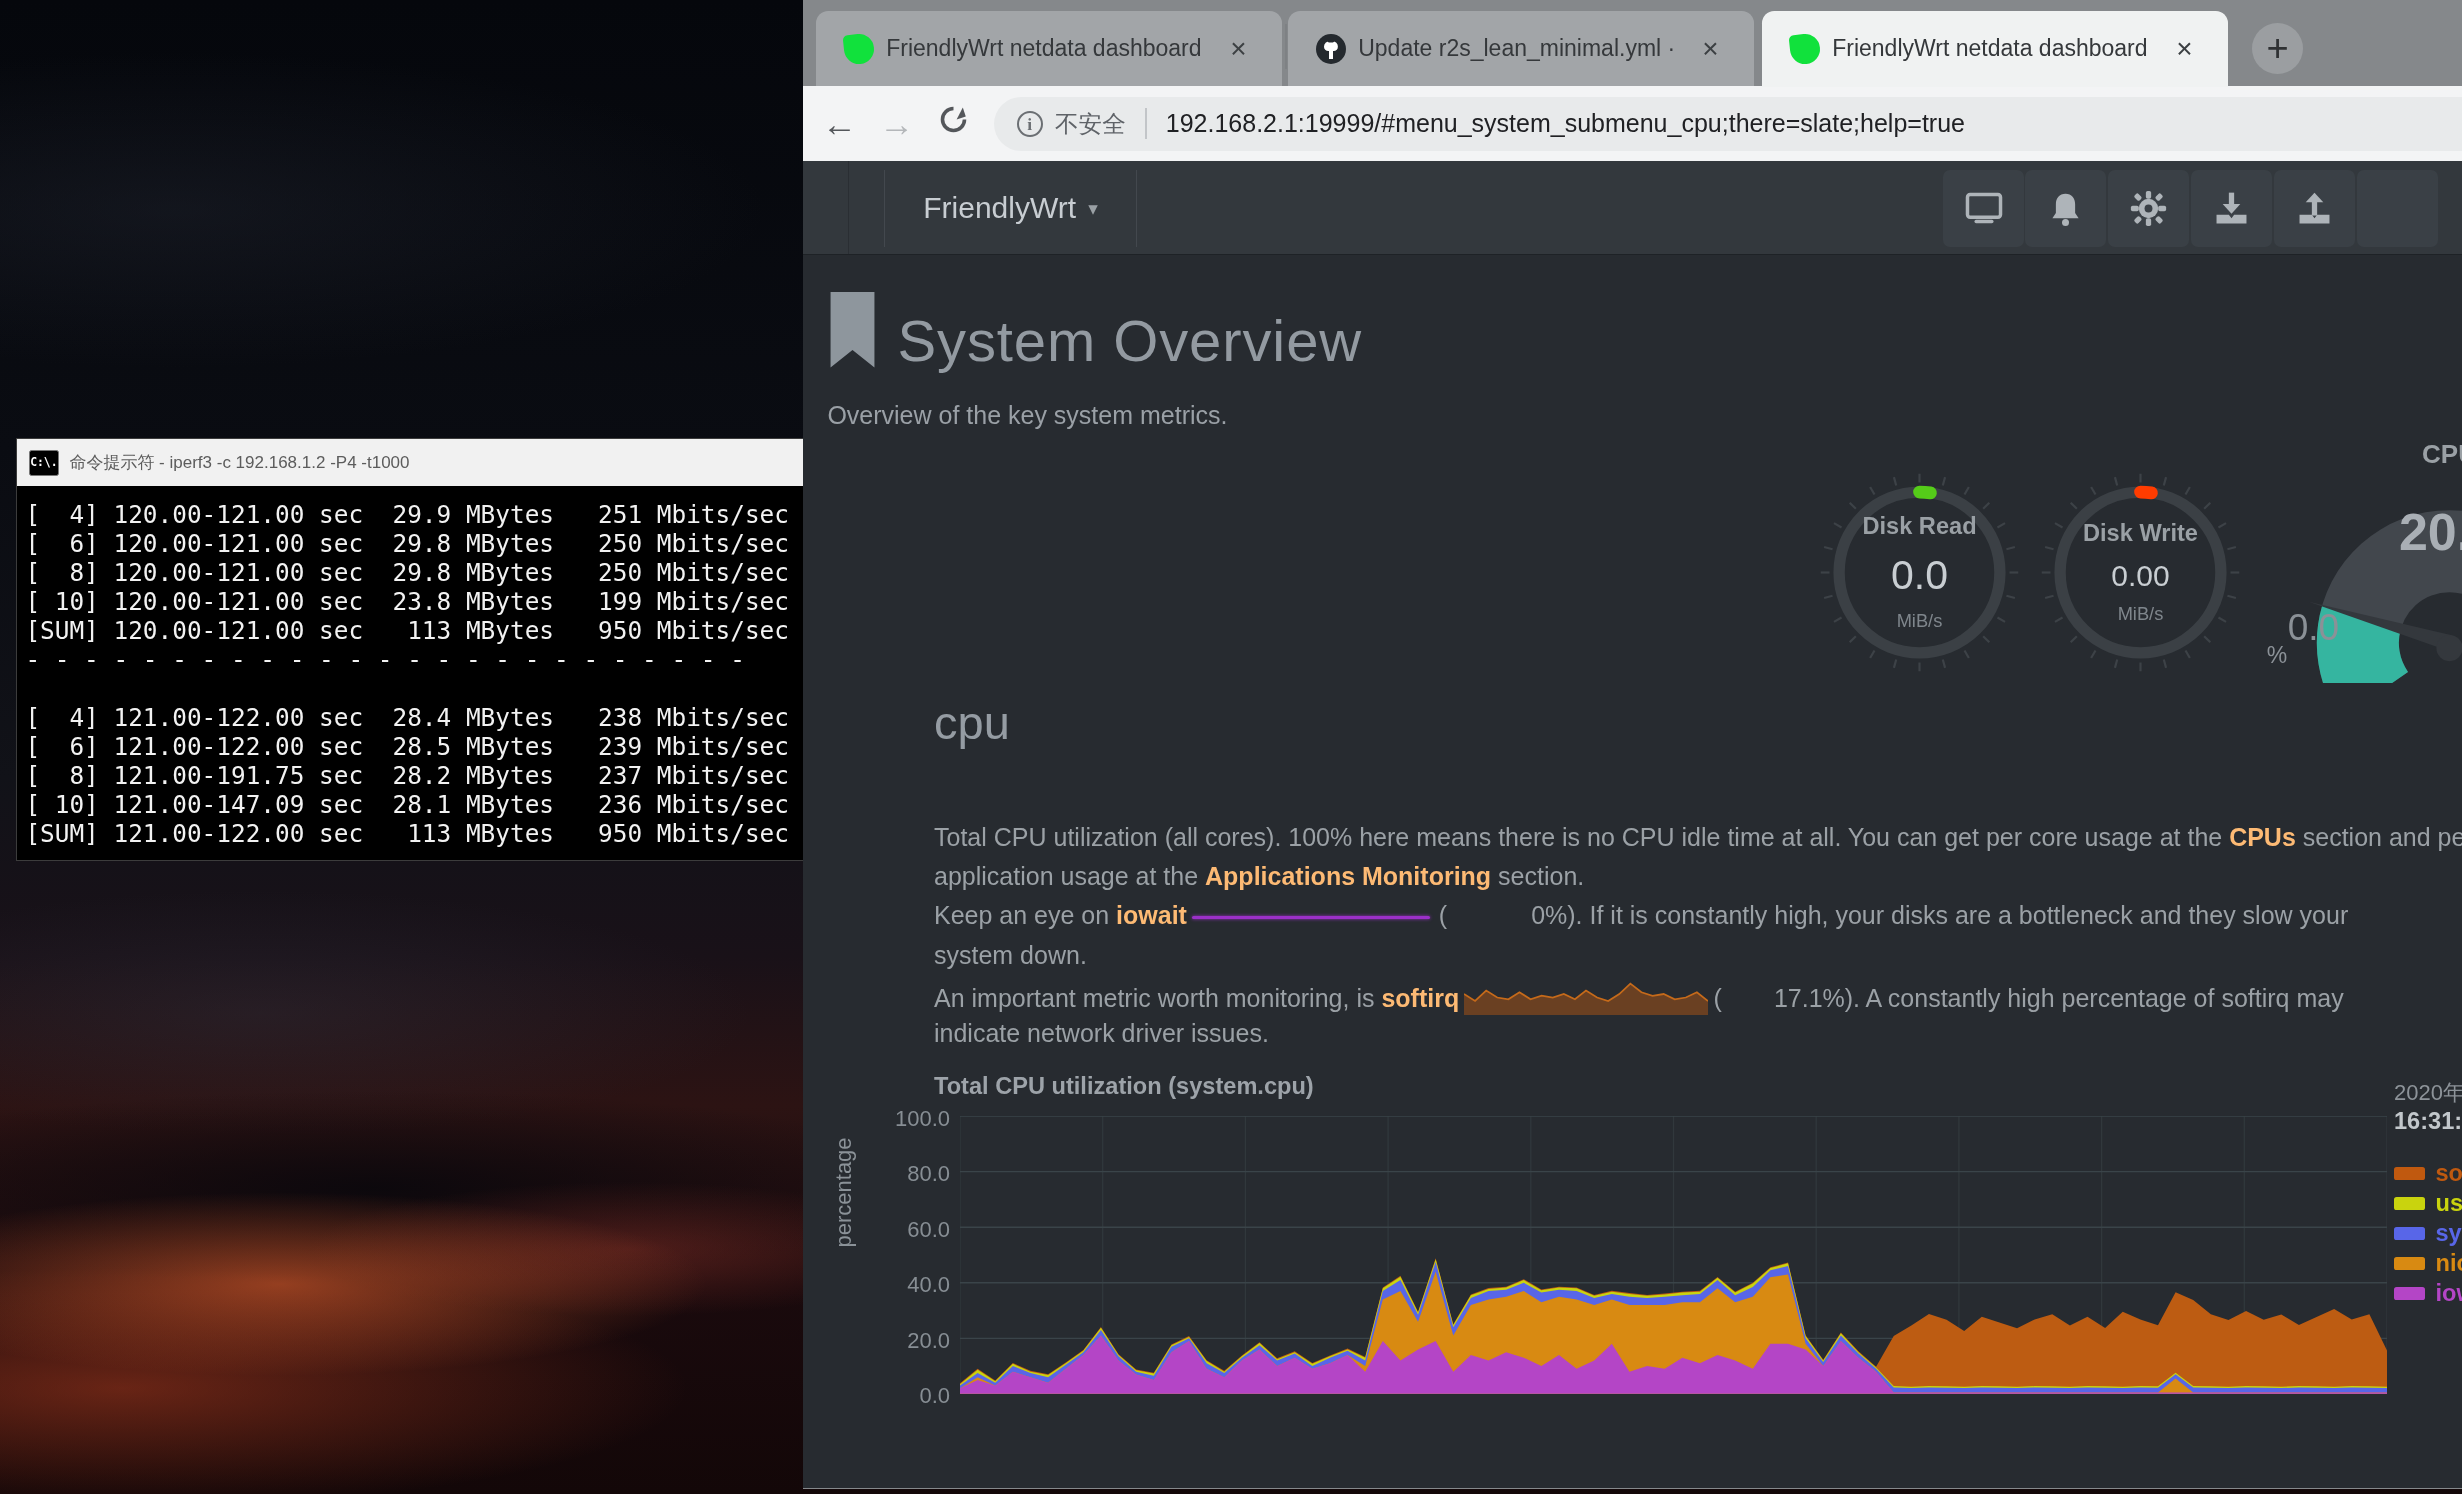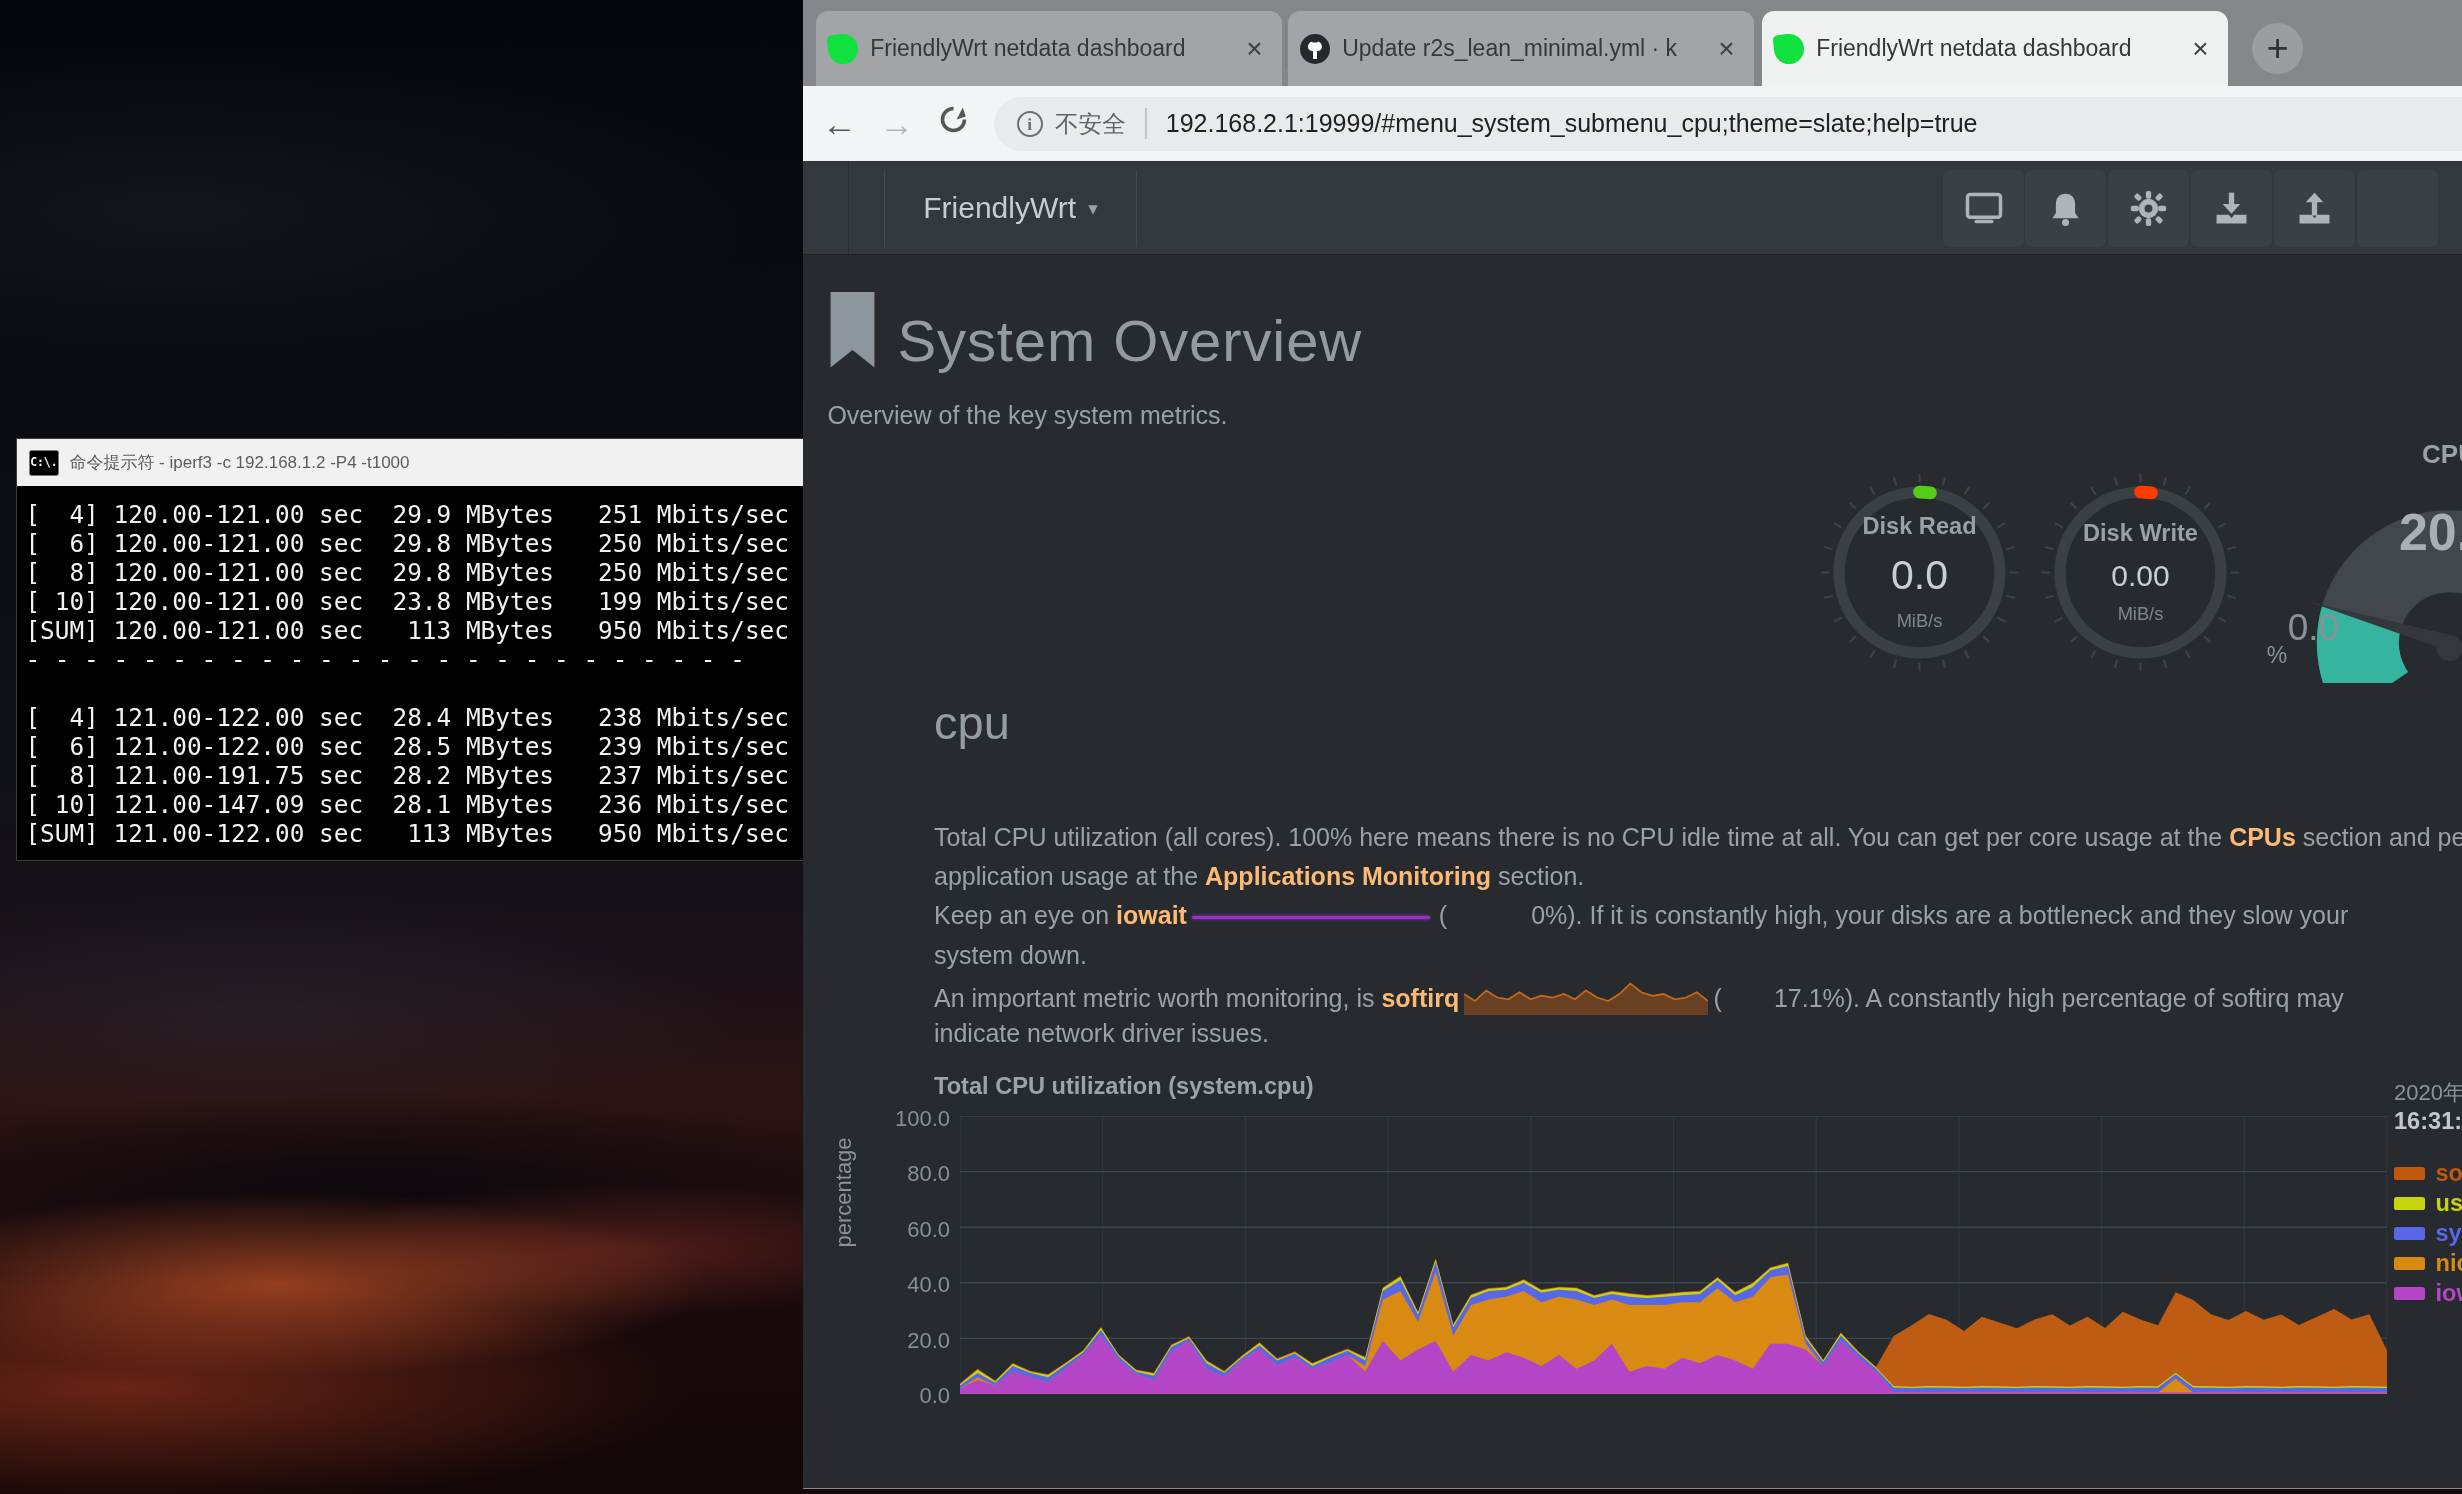--- a/index.html
+++ b/index.html
@@ -18,21 +18,21 @@
   .term-titlebar{height:47px;background:#f1f1f1;display:flex;align-items:center;padding-left:12.2px;gap:10.5px}
   .term-icon{width:30px;height:26px;background:#000;border:0.9px solid #777;border-radius:2.6px;color:#fff;
     font:600 11.4px/1 "DejaVu Sans Mono",monospace;display:flex;align-items:center;justify-content:center}
   .term-icon::before{content:"C:\\.";letter-spacing:0}
   .term-title{font-size:17px;color:#5c5c5c;white-space:nowrap}
   .term-body{padding:14px 0 0 8.7px;font-family:"DejaVu Sans Mono",monospace;font-size:24.4px;line-height:29px;color:#f2f2f2}
   .term-line{white-space:pre}
   
   .browser{position:absolute;left:803px;top:0;width:1814px;height:1489px;background:#85888b;overflow:hidden}
   .tabstrip{position:relative;height:86px;background:#85888b}
-  .tab{position:absolute;top:10.5px;height:76px;width:466px;border-radius:12.2px 12.2px 0 0;display:flex;align-items:center;padding:0 12px;gap:12.2px}
+  .tab{position:absolute;top:10.5px;height:76px;width:466px;border-radius:12.2px 12.2px 0 0;display:flex;align-items:center;padding:0 28px;gap:12.2px}
   .tab.inactive{background:#a2a5a8}
   .tab.active{background:#f0f2f2;z-index:2}
   .tab-title{font-size:23px;color:#35383b;white-space:nowrap;overflow:hidden;flex:1}
   .tab-close{font-size:28px;color:#3c4043;width:31px;text-align:center;flex:none;cursor:default}
   .tab-sep{position:absolute;top:24.4px;width:1.7px;height:45px;background:#7e8184}
   .favicon{width:30px;height:30px;flex:none;position:relative}
   .fav-netdata{background:#11e13c;border-radius:5.2px 15.7px 15.7px 15.7px;transform:rotate(-6deg)}
   .fav-github{background:#24292e;border-radius:50%}
   .fav-github::after{content:"";position:absolute;left:7.9px;top:7px;width:14px;height:10.5px;background:#fff;
     border-radius:7px 7px 5.2px 5.2px;clip-path:polygon(0 35%,15% 0,35% 20%,65% 20%,85% 0,100% 35%,100% 100%,0 100%)}
@@ -144,21 +144,21 @@
       <span class="nav-btn">←</span>
       <span class="nav-btn disabled">→</span>
       <span class="nav-btn"><svg width="33" height="33" viewBox="0 0 24 24">
             <path d="M12 4a8 8 0 1 0 8 8" fill="none" stroke="#54575b" stroke-width="2.6"></path>
             <path d="M20 3v7h-7z" fill="#54575b" transform="rotate(-18 20 7)"></path>
           </svg></span>
       <div class="omnibox">
         <span class="circle-i">i</span>
         <span class="sec-label">不安全</span>
         <span class="omni-sep"></span>
-        <span class="url-text">192.168.2.1:19999/#menu_system_submenu_cpu;theme=slate;help=true</span>
+        <span class="url-text">192.168.2.1:19999/#menu_system_submenu_cpu;there=slate;help=true</span>
       </div>
 
     </div>
 
     <div class="page">
 
       <div class="nd-navbar">
         <div class="nd-navline"></div>
         <div class="nd-brand">
           <span>FriendlyWrt</span>

